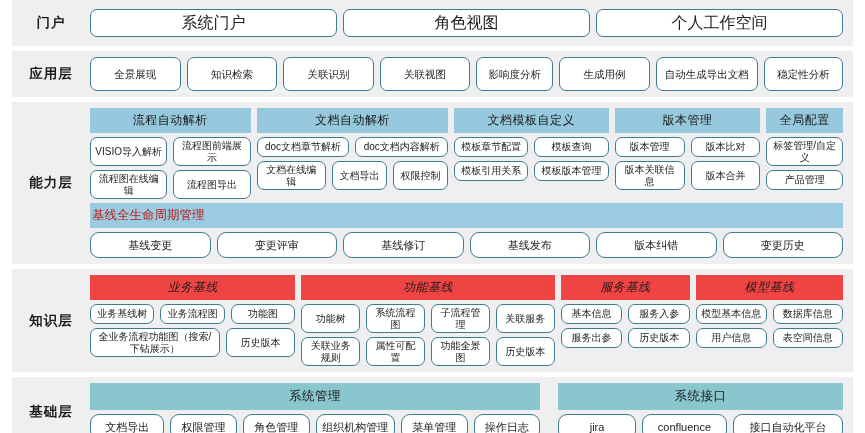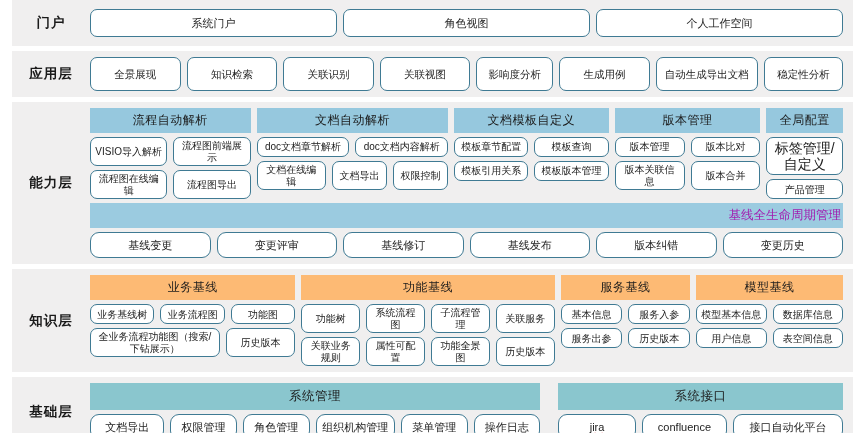--- a/index.html
+++ b/index.html
@@ -65,21 +65,21 @@
 
   
   .row {
     display: flex;
     gap: 6px;
     align-items: stretch;
   }
 
   
   #portal-row .layer-body { padding: 9px 10px 9px 0; }
-  #portal-row .pill { flex: 1; min-height: 28px; font-size: 11px; }
+  #portal-row .pill { flex: 1; min-height: 28px; font-size: 16px; }
 
   
   #app-row .pill { min-height: 24px; font-size: 10.5px; padding: 10px 6px; }
 
   
   .groups {
     display: flex;
     gap: 6px;
     align-items: stretch;
   }
@@ -90,30 +90,30 @@
   }
   .group-head {
     background: #96c8de;
     color: #1b1b1b;
     font-size: 12px;
     text-align: center;
     padding: 4px 0;
     font-weight: normal;
     letter-spacing: .5px;
   }
-  .group-head.gray { background: #fdba74; }
+  .group-head.gray { background: #ef4444; font-style: italic; }
   .group-head.teal { background: #8ac6ce; font-size: 12.5px; padding: 5px 2px; }
   .group-body { display: flex; flex-direction: column; gap: 4px; }
   .group-body .row .pill { flex: 1 1 0; }
 
   .full-head {
     background: #9bcbe0;
-    color: #a21caf;
+    color: #b91c1c;
     font-size: 12.5px;
-    text-align: right;
+    text-align: left;
     padding: 4px 2px;
   }
 
   .bottom-cols { display: flex; gap: 18px; align-items: flex-start; }
 
   .spell { text-decoration: underline wavy #e03030; text-decoration-skip-ink: none; }
 </style>
 </head>
 <body>
 
@@ -206,21 +206,21 @@
               <div class="pill">版本关联信息</div>
               <div class="pill">版本合并</div>
             </div>
           </div>
         </div>
 
         <div class="group" style="flex:0.62 1 0">
           <div class="group-head">全局配置</div>
           <div class="group-body">
             <div class="row">
-              <div class="pill" style="font-size:14px">标签管理/自定义</div>
+              <div class="pill" style="font-size:10px">标签管理/自定义</div>
             </div>
             <div class="row">
               <div class="pill">产品管理</div>
             </div>
           </div>
         </div>
 
       </div>
 
       <div class="full-head">基线全生命周期管理</div>

